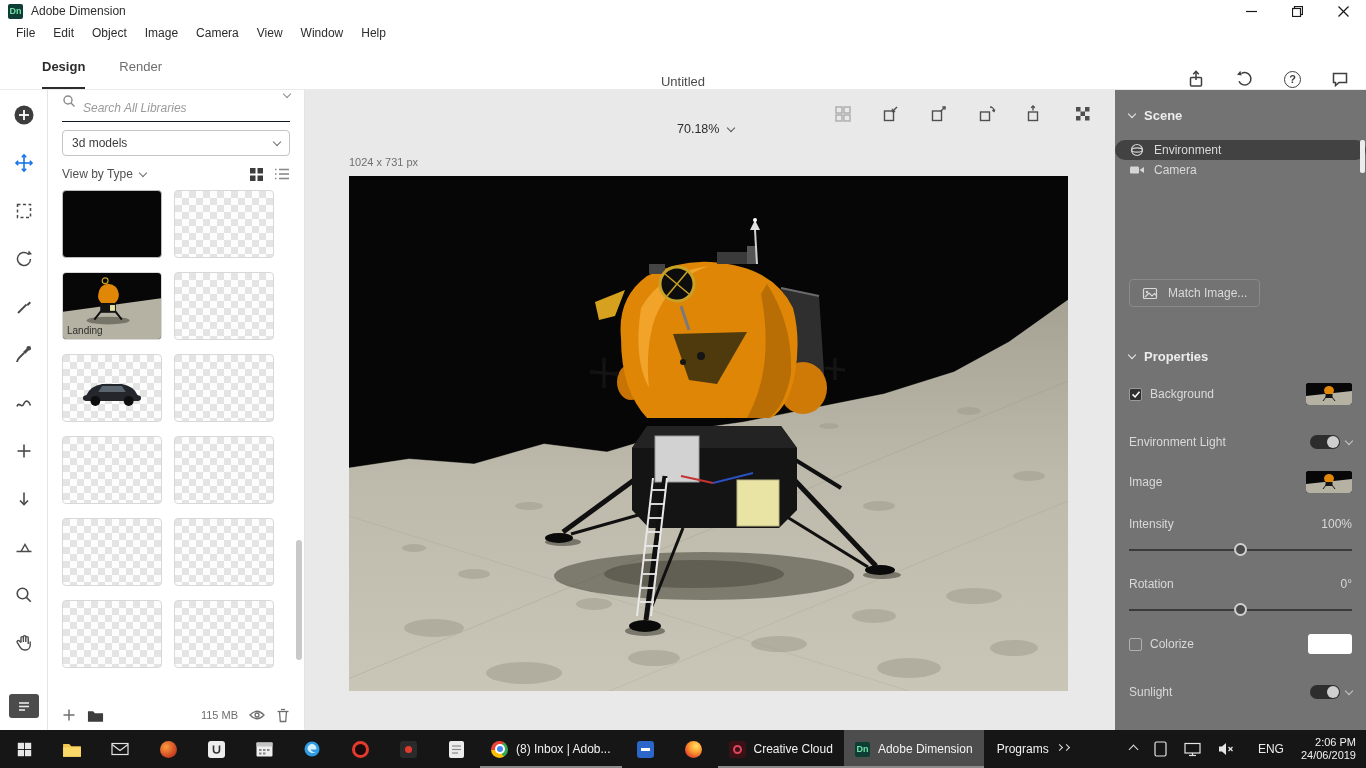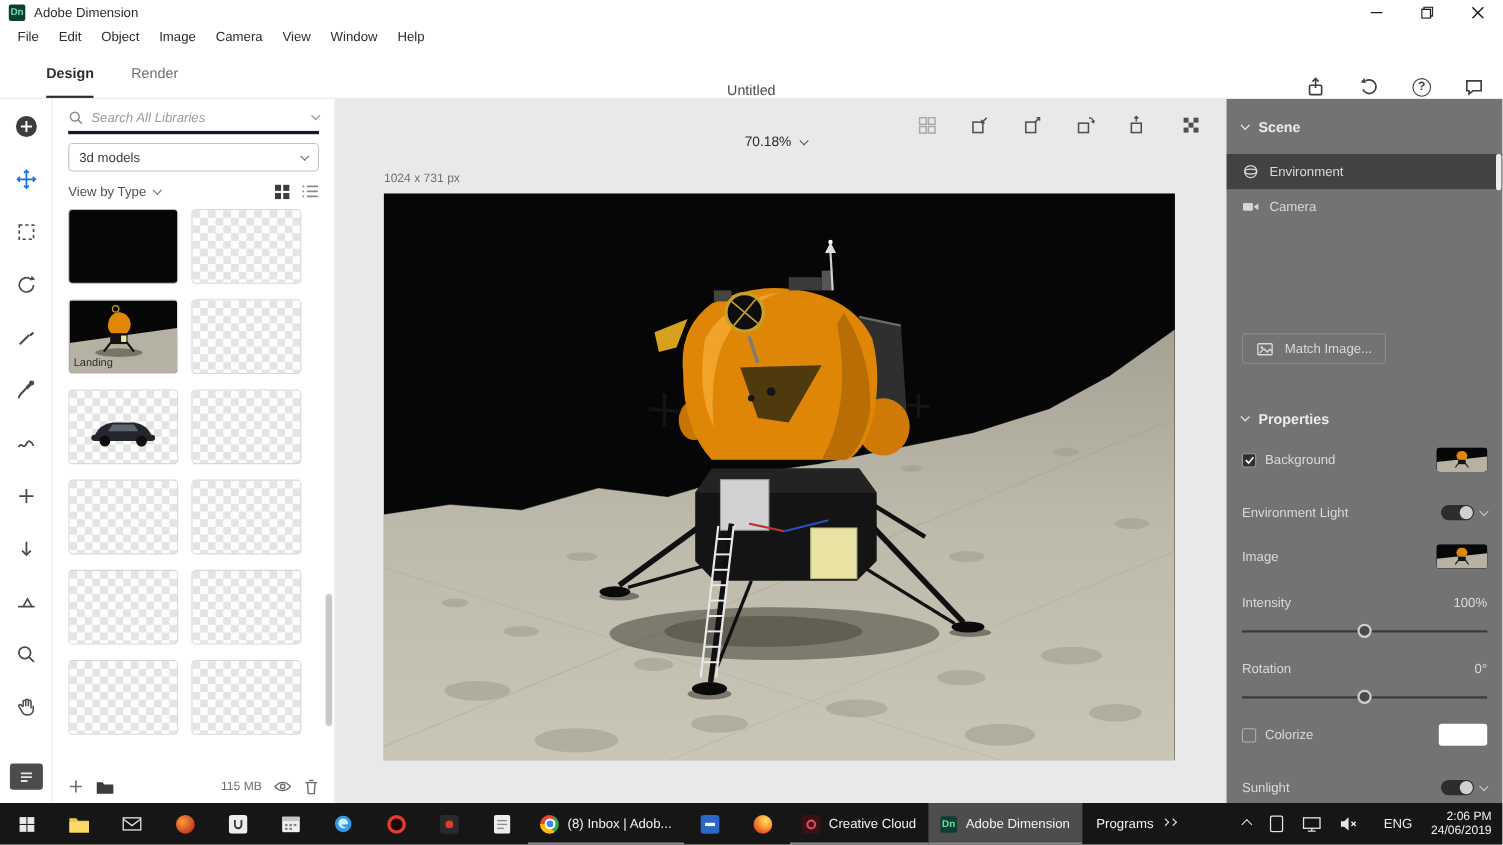--- a/index.html
+++ b/index.html
@@ -38,21 +38,21 @@
   .tool{width:22px;height:22px;display:flex;align-items:center;justify-content:center;}
   .panels-toggle{margin-top:auto;margin-bottom:12px;width:30px;height:24px;background:#4c4c4c;border-radius:3px;display:flex;align-items:center;justify-content:center;}
 
   
   .libpanel{width:257px;border-right:1px solid #e4e4e4;display:flex;flex-direction:column;padding:0 14px;position:relative;background:#fff;}
   .lib-header{height:46px;display:flex;align-items:center;gap:8px;}
   .lib-title{font-size:13.5px;font-weight:700;}
   .chev{display:inline-block;width:6px;height:6px;border-right:1.5px solid currentColor;border-bottom:1.5px solid currentColor;transform:rotate(45deg);margin-top:-3px;}
   .dots-icon{margin-left:auto;color:#6e6e6e;letter-spacing:2px;font-weight:700;}
   .dots-icon::after{content:"\2022\2022\2022";}
-  .search-field{height:28px;margin-top:4px;display:flex;align-items:center;gap:7px;border-bottom:3px solid #0f172a;color:#8a8a8a;}
+  .search-field{height:28px;margin-top:4px;display:flex;gap:7px;border-bottom:1px solid #0f172a;color:#8a8a8a;}
   .search-field input{border:0;outline:none;flex:1;font:inherit;font-size:12px;min-width:0;}
   .search-field input::placeholder{font-style:italic;color:#9a9a9a;}
   .category-select{height:26px;margin-top:8px;border:1px solid #c4c4c4;border-radius:4px;display:flex;align-items:center;padding:0 9px;color:#3c3c3c;}
   .category-select .chev{margin-left:auto;color:#6e6e6e;}
   .view-row{height:28px;margin-top:4px;display:flex;align-items:center;gap:7px;color:#505050;}
   .view-icons{margin-left:auto;display:flex;gap:10px;align-items:center;}
   .thumb-grid{margin-top:2px;flex:1;overflow:hidden;display:grid;grid-template-columns:100px 100px;grid-auto-rows:68px;gap:14px 12px;}
   .thumb{border:1px solid #d8d8d8;border-radius:4px;position:relative;overflow:hidden;background:#fff;}
   .thumb.checker{background-image:repeating-conic-gradient(#fdfdfd 0% 25%,#e4e4e4 0% 50%);background-size:14px 14px;}
   .thumb.black{background:#060606;border-color:#bdbdbd;}
@@ -66,21 +66,21 @@
   .zoom-ctrl{position:absolute;top:32px;left:372px;display:flex;align-items:center;gap:9px;color:#2c2c2c;font-size:12.5px;}
   .zoom-ctrl .chev{color:#555;}
   .canvas-icons{position:absolute;top:14px;right:22px;display:flex;align-items:center;gap:28px;}
   .doc-label{position:absolute;top:66px;left:44px;font-size:11px;color:#707070;}
   .document{position:absolute;left:44px;top:86px;width:719px;height:515px;background:#000;}
 
   
   .scenepanel{width:251px;background:#737373;color:#d9d9d9;position:relative;overflow:hidden;}
   .sp-header{height:50px;display:flex;align-items:center;gap:9px;padding:0 14px;color:#ececec;font-weight:700;font-size:13px;}
   .sp-header.small{height:30px;}
-  .sp-item{height:32px;display:flex;align-items:center;gap:9px;padding:0 14px;}
+  .sp-item{height:20px;display:flex;align-items:center;gap:9px;padding:0 14px;border-radius:10px;}
   .sp-item.selected{background:#424242;}
   .sp-gap{height:77px;}
   .match-btn{margin:22px 14px 0;height:28px;border:1px solid #8a8a8a;border-radius:4px;display:inline-flex;align-items:center;gap:9px;padding:0 12px;color:#d9d9d9;}
   .sp-header.props{margin-top:34px;}
   .prop-row{height:26px;display:flex;align-items:center;gap:8px;padding:0 14px;}
   .prop-row .right{margin-left:auto;display:flex;align-items:center;gap:6px;}
   .mt10{margin-top:10px;}.mt22{margin-top:22px;}.mt14{margin-top:14px;}.mt16{margin-top:16px;}
   .checkbox{width:13px;height:13px;border:1.5px solid #9a9a9a;border-radius:2px;background:#303030;display:flex;align-items:center;justify-content:center;}
   .checkbox.unchecked{background:transparent;border-color:#b0b0b0;}
   .prop-thumb{width:46px;height:22px;border-radius:3px;overflow:hidden;background:#000;}

